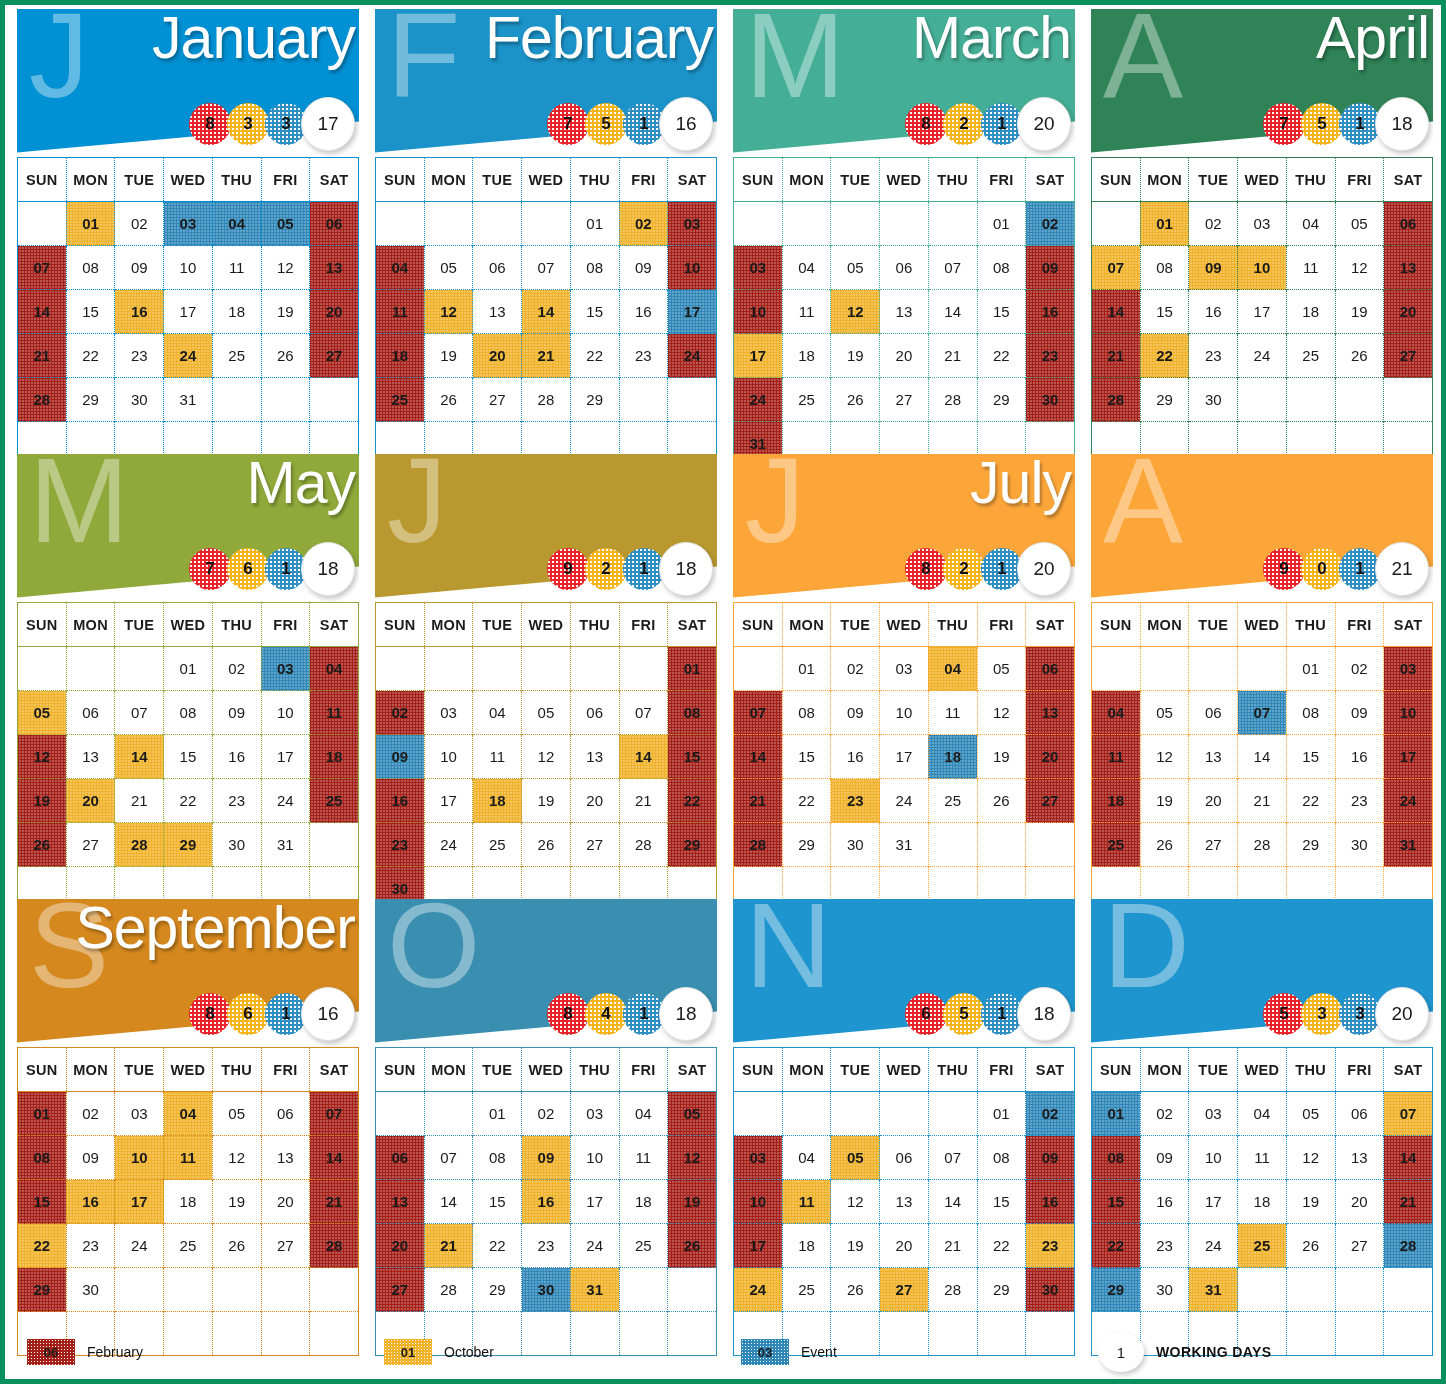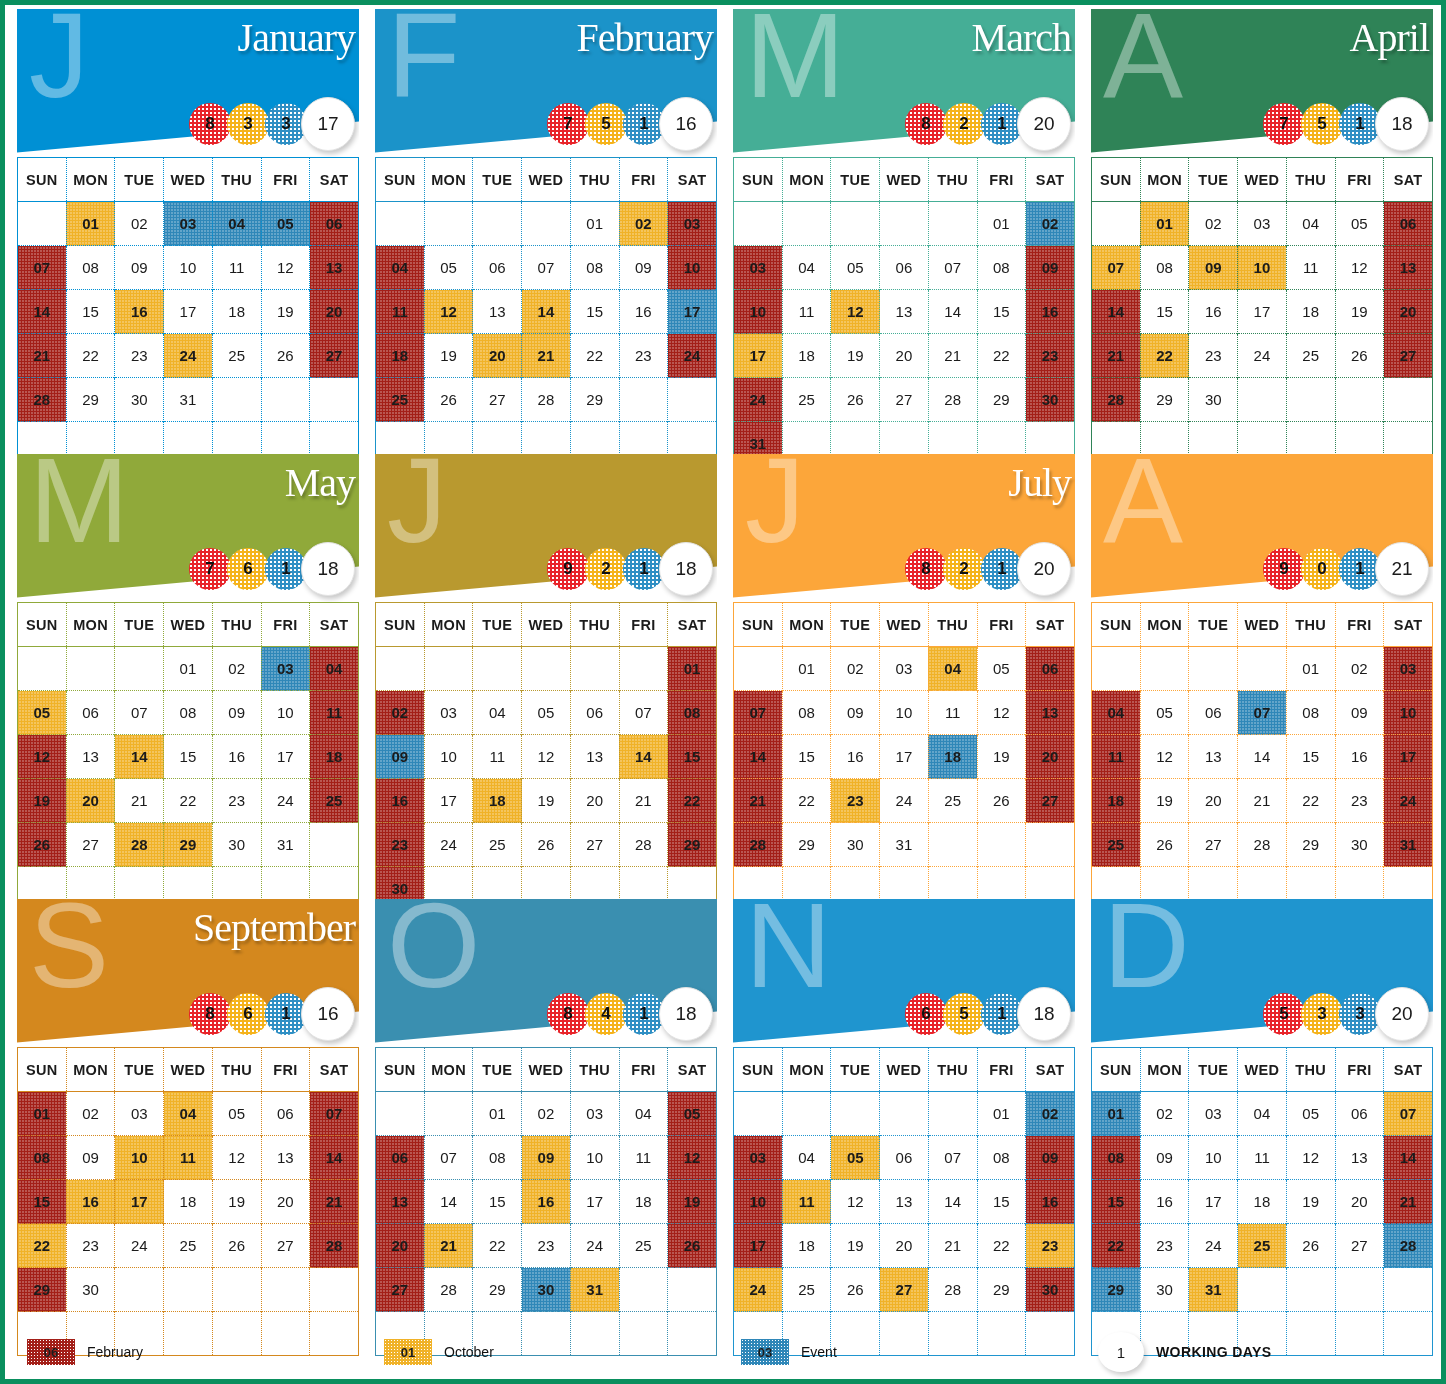--- a/index.html
+++ b/index.html
@@ -45,27 +45,27 @@
     left:12px;top:-14px;
     font-size:120px;line-height:120px;
     font-weight:400;
     color:rgba(255,255,255,0.34);
     letter-spacing:-2px;
     font-family:"Liberation Sans", sans-serif;
   }
   .hdr-name{
     position:absolute;
     right:4px;top:-6px;
-    font-size:40px;line-height:70px;
+    font-size:59px;line-height:70px;
     color:#ffffff;
     font-weight:400;
     letter-spacing:-1px;
     text-shadow:2px 3px 3px rgba(0,0,0,0.28);
     white-space:nowrap;
-    font-family:Liberation Serif, serif;
+    font-family:Liberation Sans, sans-serif;
   }
   .badges{
     position:absolute;
     right:4px;bottom:6px;
     display:flex;align-items:center;
   }
   .badge{
     width:42px;height:42px;border-radius:50%;
     display:flex;align-items:center;justify-content:center;
     font-size:17px;font-weight:bold;color:#111;

